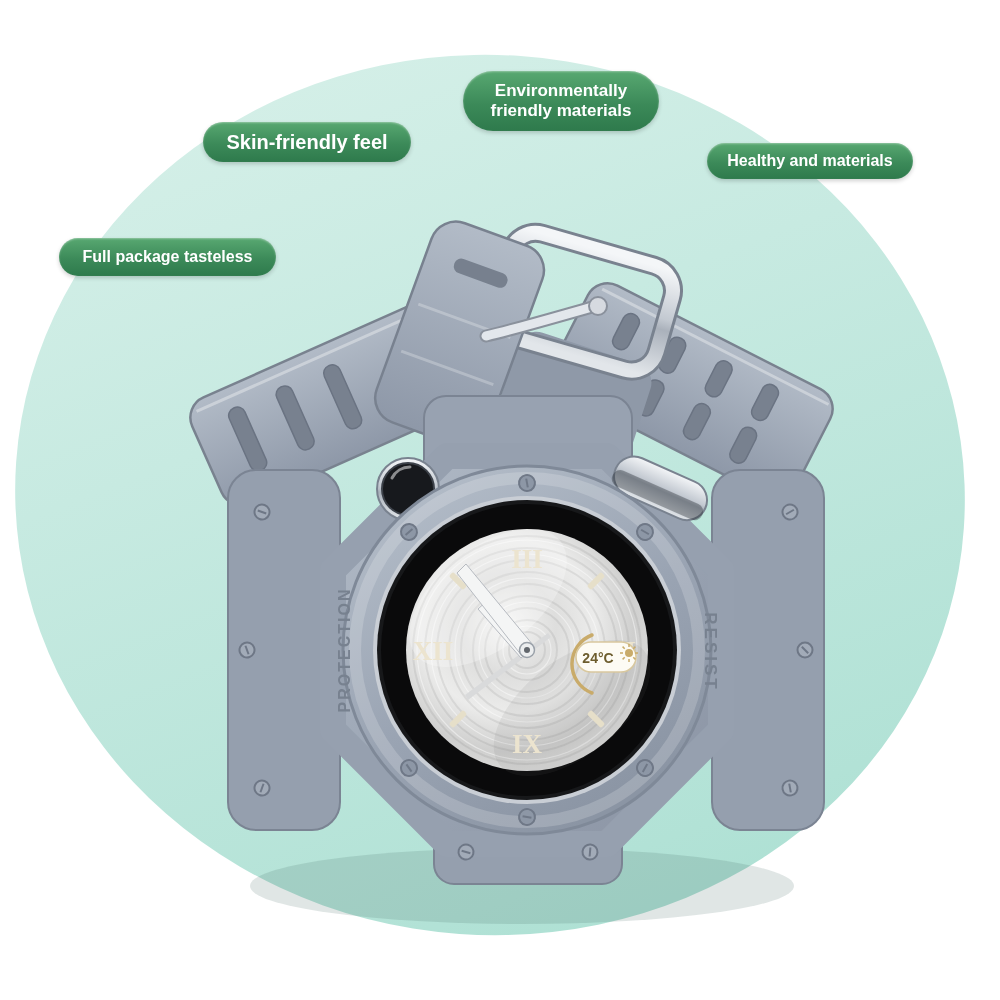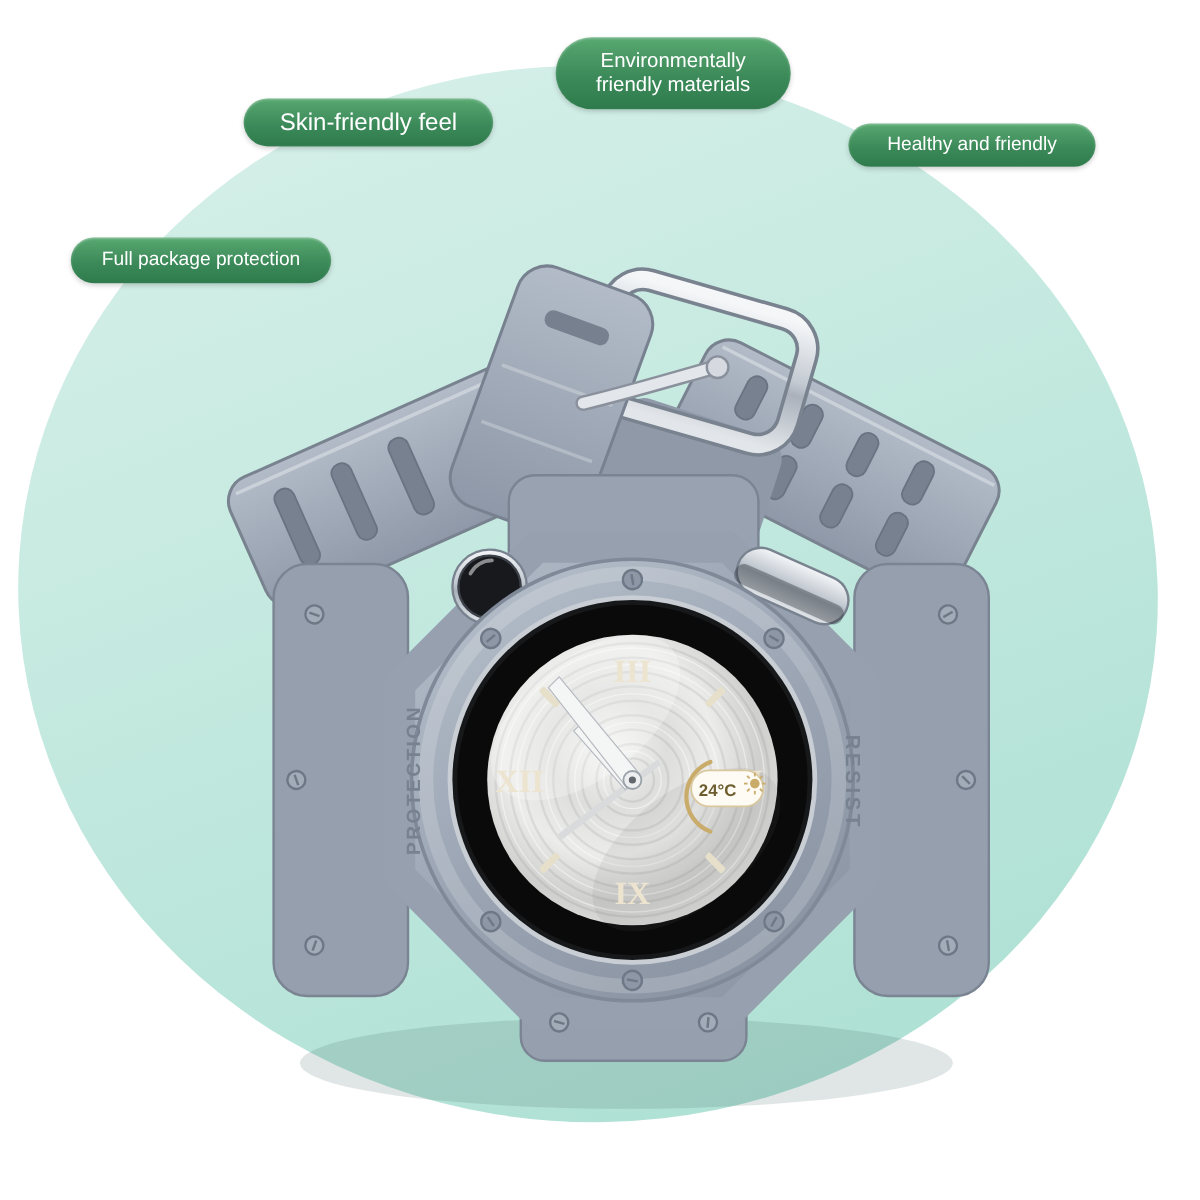--- a/index.html
+++ b/index.html
@@ -8,24 +8,25 @@
     background:#ffffff; font-family:"Liberation Sans", sans-serif;
   }
   .bg-ellipse {
     position:absolute; left:15px; top:55px; width:950px; height:880px;
     border-radius:50%; transform:rotate(4deg);
     background:linear-gradient(155deg,#d9f1ea 0%,#c7eae1 38%,#b2e2d6 82%,#a7ded0 100%);
   }
   .watch-svg { position:absolute; left:0; top:0; }
   .badge {
     position:absolute; display:flex; align-items:center; justify-content:center;
-    text-align:center; color:#ffffff; font-weight:normal;
+    text-align:center; color:#ffffff; font-weight:bold;
     background:linear-gradient(180deg,#58a871 0%,#3c8a59 55%,#2e7a4c 100%);
     border-radius:30px; line-height:1.2; padding:4px 12px; box-sizing:border-box;
     box-shadow:0 2px 4px rgba(0,0,0,0.18), inset 0 1px 2px rgba(255,255,255,0.35);
+    margin-top:40px;
   }
   #badge-env     { left:463px; top:31px;  width:196px; height:60px; font-size:17px; }
   #badge-skin    { left:203px; top:82px;  width:208px; height:40px; font-size:20px; }
   #badge-healthy { left:707px; top:103px; width:206px; height:36px; font-size:16px; }
   #badge-full    { left:59px;  top:198px; width:217px; height:38px; font-size:16px; }
   .roman { font-family:"Liberation Serif", serif; font-weight:bold; }
   .engraved { font-family:"Liberation Sans", sans-serif; font-weight:bold; }
 </style>
 </head>
 <body>
@@ -263,16 +264,16 @@
       <polygon points="548,633 551,637 468,700 465,695" fill="#d9dadb"></polygon>
       <polygon points="521,658 532,647 489,599 478,609" fill="#f4f5f5" stroke="#b6bac0" stroke-width="1"></polygon>
       <polygon points="522,656 533,645 466,564 457,573" fill="#f4f5f5" stroke="#b6bac0" stroke-width="1"></polygon>
       <circle cx="527" cy="650" r="7.5" fill="#eceeef" stroke="#9aa1a9" stroke-width="1.5"></circle>
       <circle cx="527" cy="650" r="3" fill="#62676d"></circle>
     </g>
   </svg>
 
   <div class="badge" id="badge-env">Environmentally friendly materials</div>
   <div class="badge" id="badge-skin">Skin-friendly feel</div>
-  <div class="badge" id="badge-healthy">Healthy and friendly</div>
-  <div class="badge" id="badge-full">Full package protection</div>
+  <div class="badge" id="badge-healthy">Healthy and materials</div>
+  <div class="badge" id="badge-full">Full package tasteless</div>
 
 </div>
 
 </body></html>

